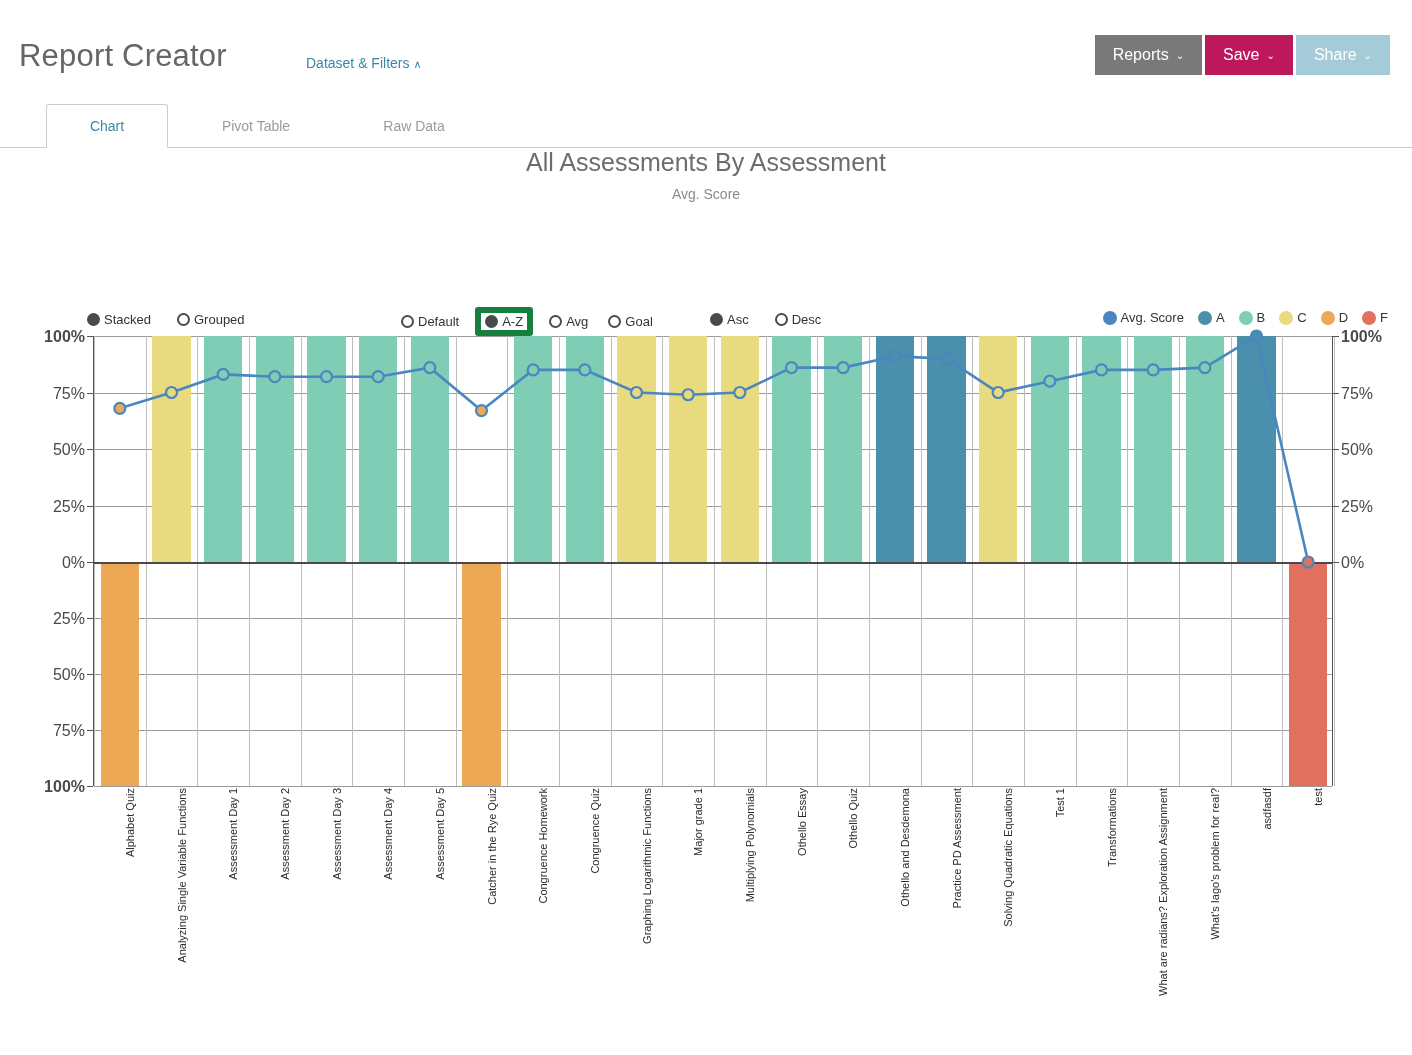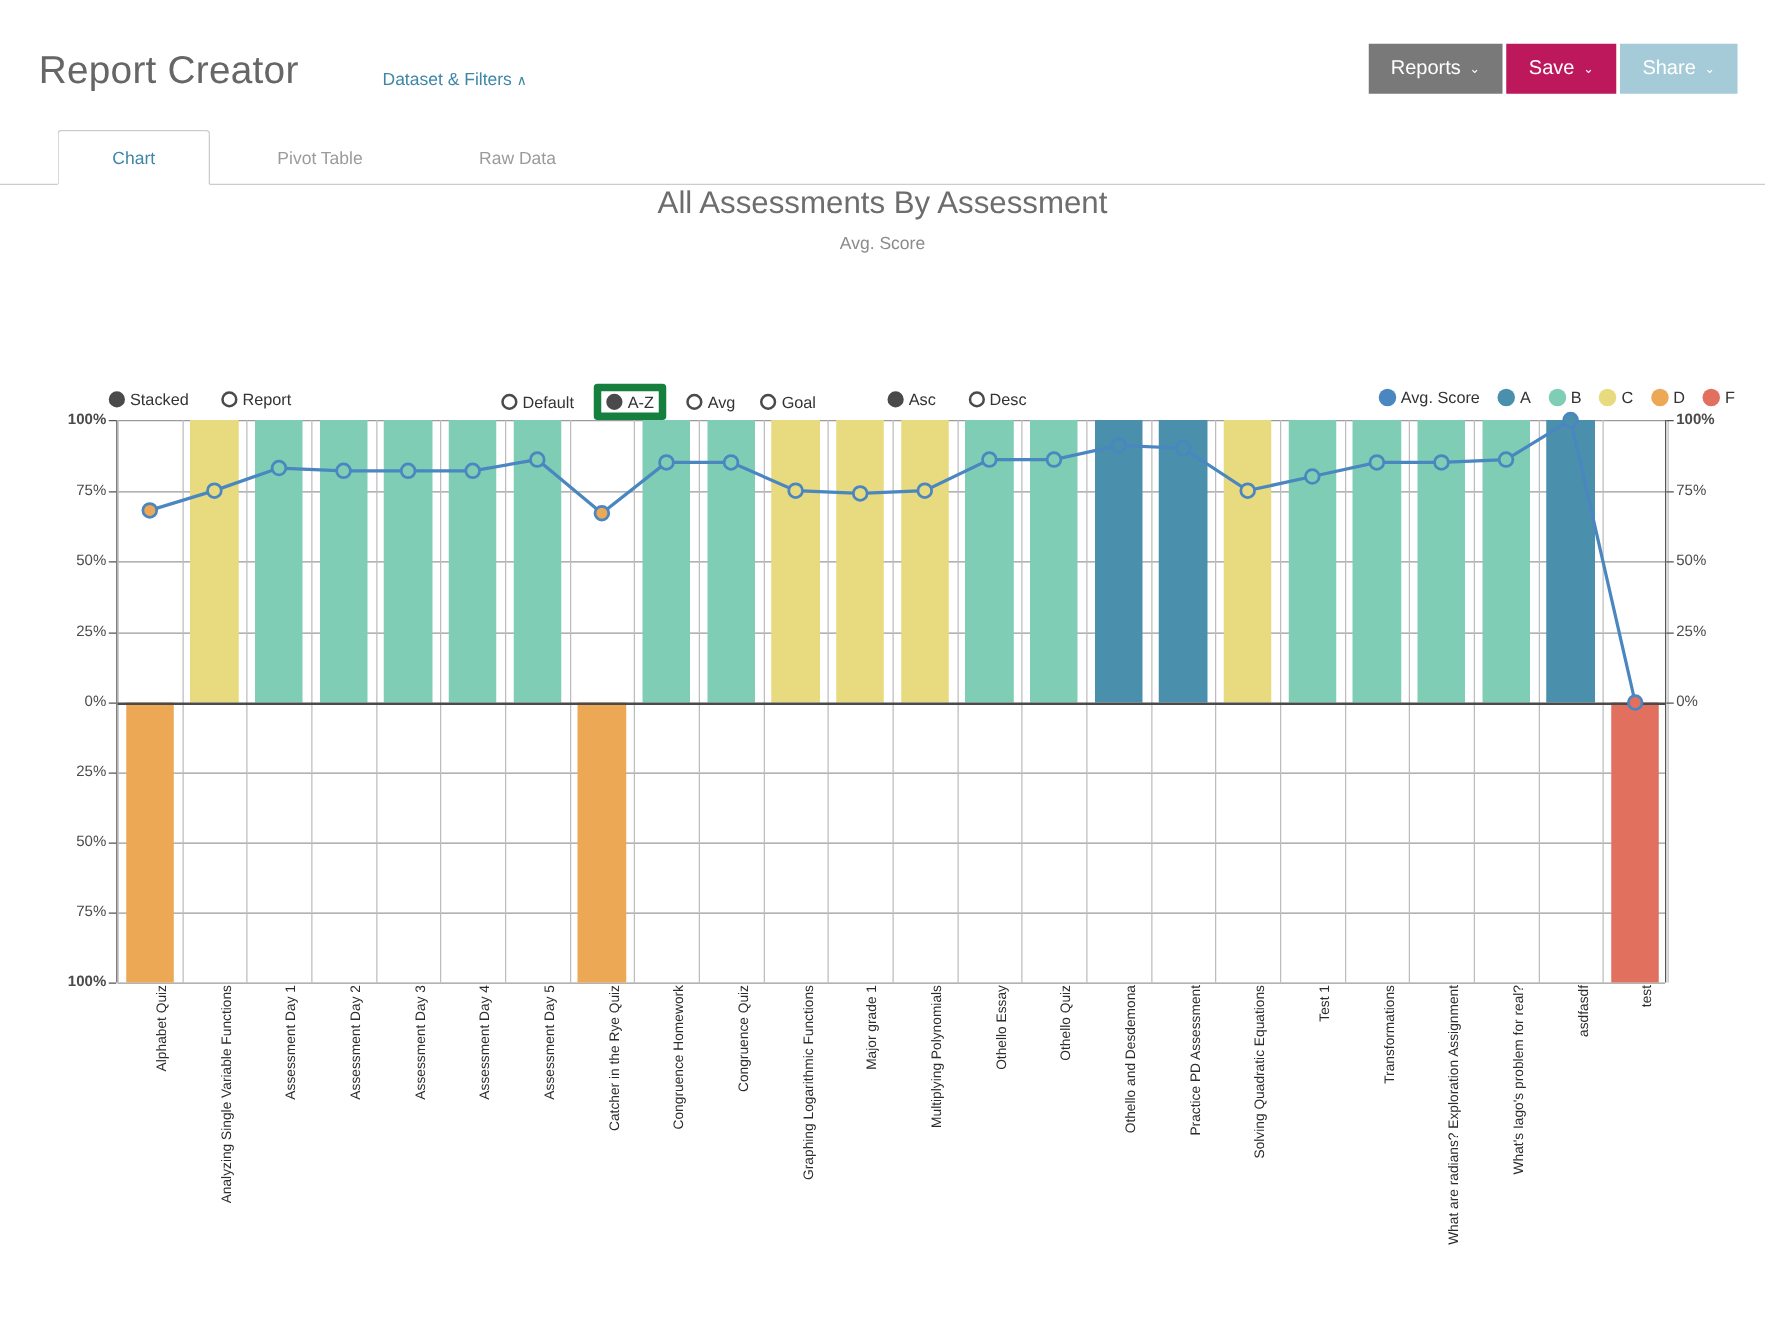--- a/index.html
+++ b/index.html
@@ -14,21 +14,21 @@
     background: #ffffff;
     overflow: hidden;
   }
   
   #header {
     position: relative;
     height: 96px;
   }
   #app-title {
     position: absolute;
-    left: 31px; top: 38px;
+    left: 19px; top: 38px;
     font-size: 31px;
     font-weight: 300;
     color: #666666;
     letter-spacing: 0.2px;
     white-space: nowrap;
   }
   #dataset-filters {
     position: absolute;
     left: 306px; top: 55px;
     font-size: 14px;
@@ -153,21 +153,21 @@
   .gridline {
     position: absolute; left: 0; right: 0;
     height: 1px; background: #9b9b9b;
   }
   .zeroline {
     position: absolute; left: 0; right: 0;
     height: 1.5px; background: #4a4a4a;
   }
   .axis-lab {
     position: absolute;
-    font-size: 12px; color: #4a4a4a;
+    font-size: 16px; color: #4a4a4a;
     white-space: nowrap;
   }
   .axis-lab.bold { font-weight: bold; }
   .axis-lab.left  { right: 1327px; text-align: right; }
   .axis-lab.right { left: 1341px; }
   .tickmark { position: absolute; width: 6px; height: 1px; background: #555; }
 
   .bar { position: absolute; }
   .tick-v { position: absolute; width: 1px; background: #9b9b9b; }
 
@@ -228,21 +228,21 @@
   <div id="chart-subtitle">Avg. Score</div>
 
   <div id="controls">
     <div class="radio-grp" id="grp-stack">
       <div class="radio on">
           <span class="dot"></span>
           <span>Stacked</span>
         </div>
       <div class="radio">
           <span class="dot"></span>
-          <span>Report</span>
+          <span>Grouped</span>
         </div>
     </div>
     <div class="radio-grp" id="grp-sort">
       <div class="radio">
           <span class="dot"></span>
           <span>Default</span>
         </div>
       <div class="radio on highlight">
           <span class="dot"></span>
           <span>A-Z</span>

